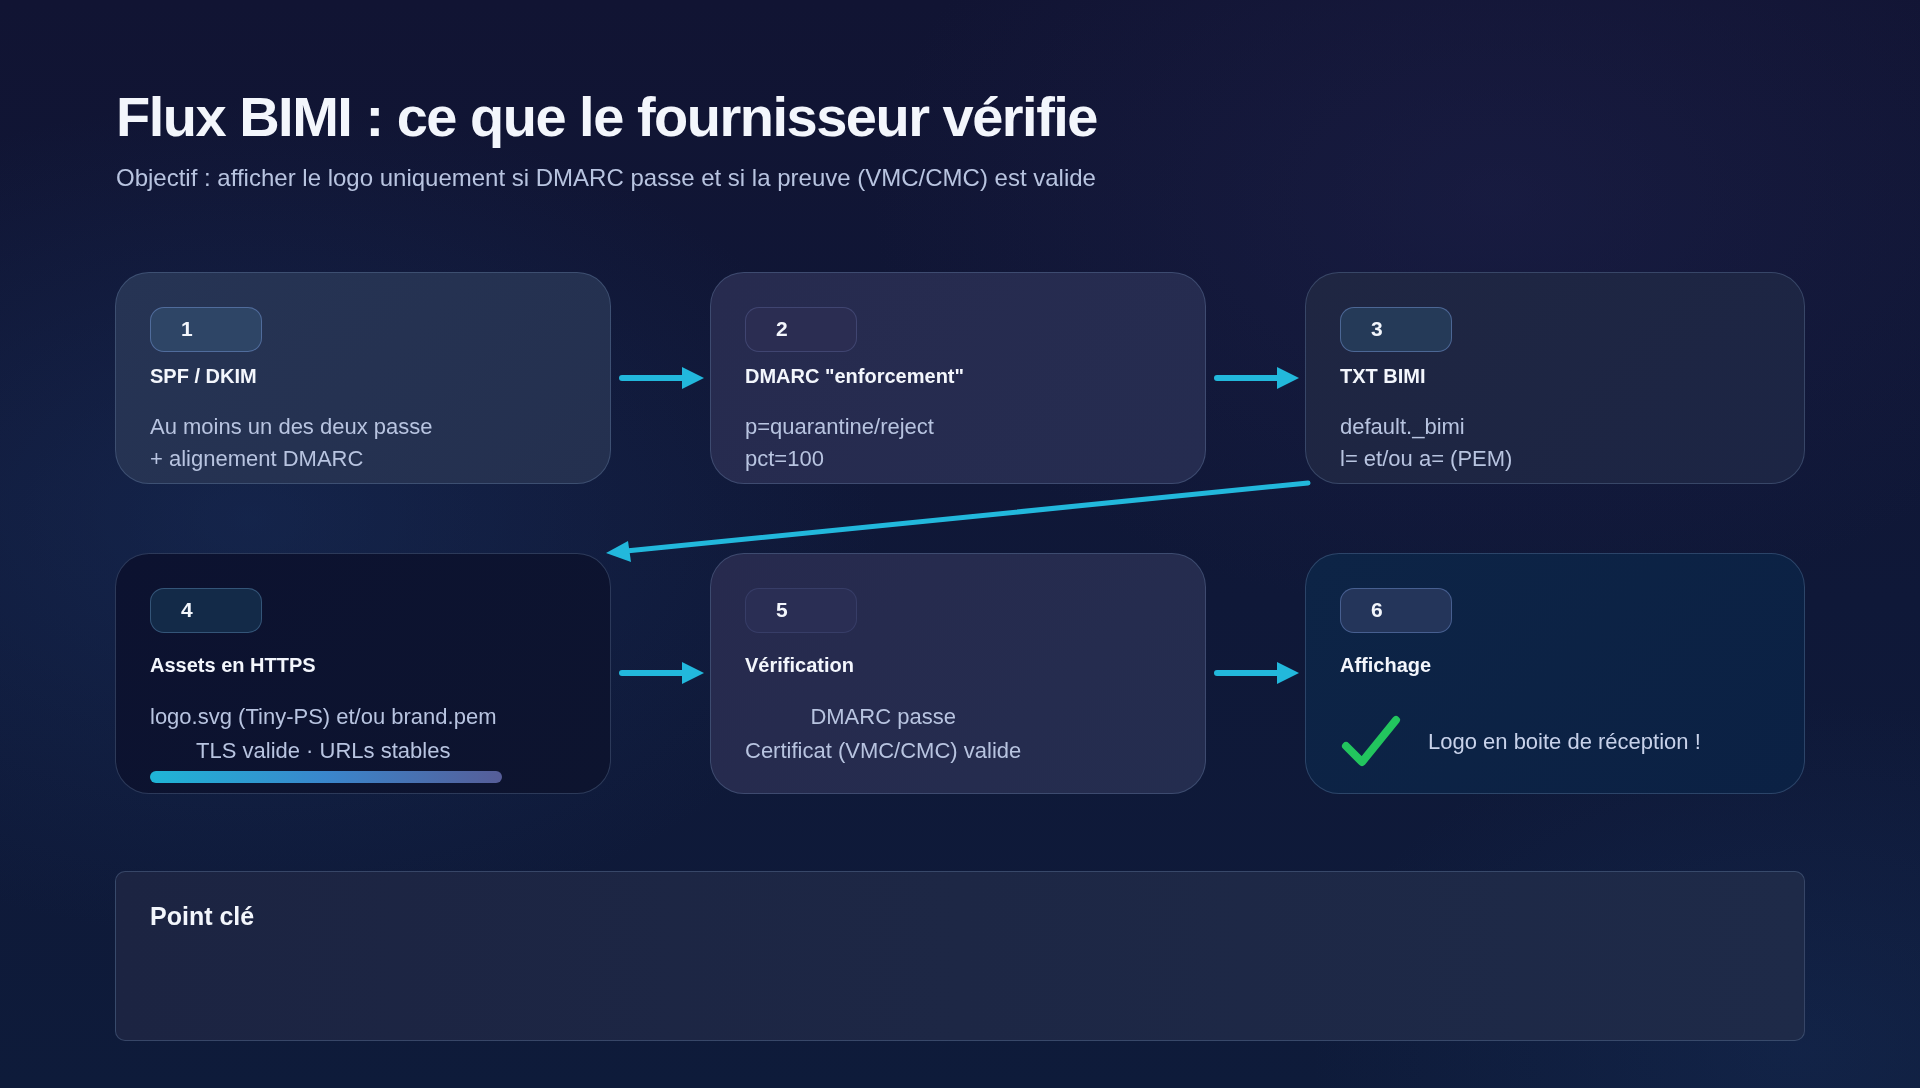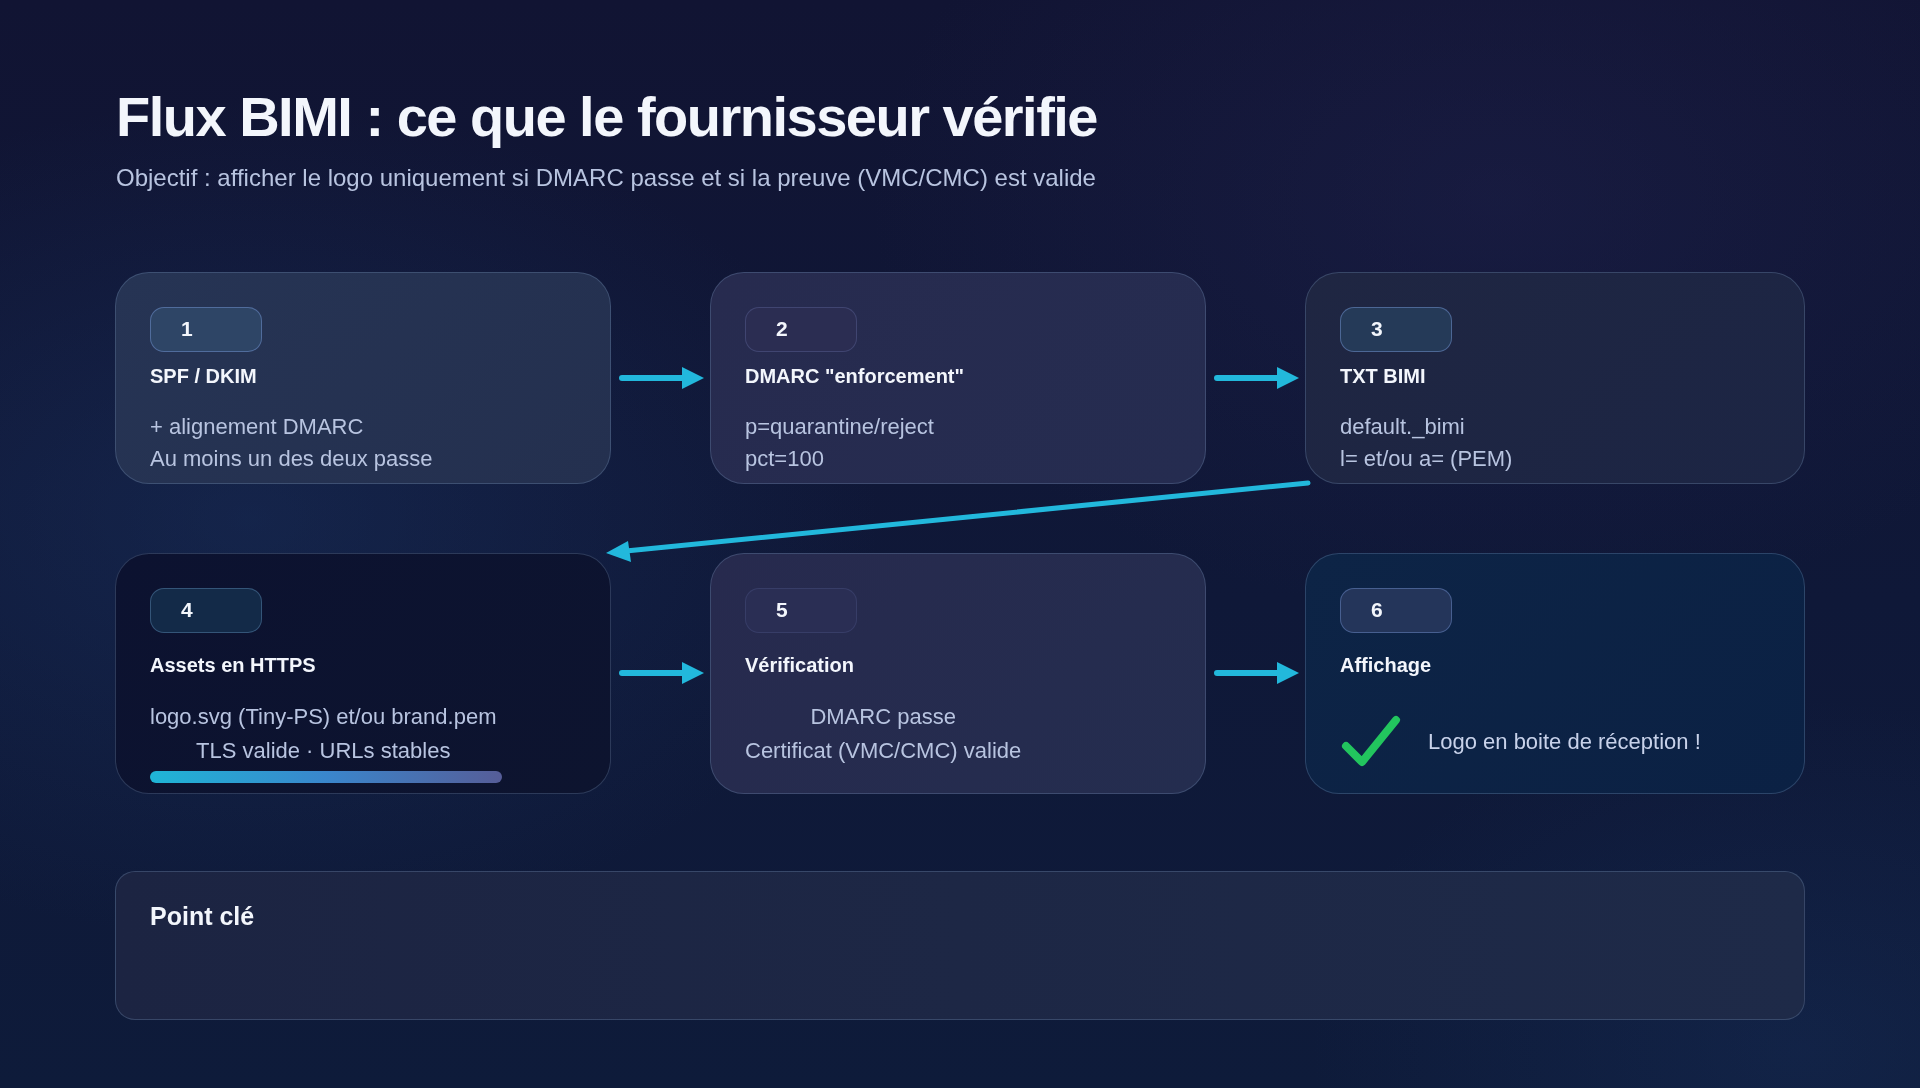--- a/index.html
+++ b/index.html
@@ -60,22 +60,22 @@
   .progress {
     position: absolute; left: 34px; top: 217px; width: 352px; height: 12px; border-radius: 6px;
     background: linear-gradient(90deg, #1fb5d6 0%, #3a86cc 50%, #565d98 100%);
   }
   .check { position: absolute; left: 34px; top: 158px; width: 62px; height: 56px; }
   .check-text {
     position: absolute; left: 118px; top: 171px; margin: 4px;
     font-size: 22px; color: #c8d2ea; white-space: nowrap;
   }
   .keypoint {
-    position: absolute; left: 115px; top: 871px; width: 1690px; height: 149px;
-    box-sizing: border-box; border-radius: 20px;
+    position: absolute; left: 115px; top: 871px; width: 1690px; height: 170px;
+    box-sizing: border-box; border-radius: 10px;
     border: 1.5px solid rgba(120,150,190,0.30);
     background: linear-gradient(90deg, #1c2442 0%, #1e2a48 100%);
   }
   .kp-title {
     position: absolute; left: 34px; top: 30px; margin: 0;
     font-size: 25px; font-weight: 800; color: #f3f6fc;
   }
   .kp-text {
     position: absolute; left: 34px; top: 74px; margin: 0;
     font-size: 22px; color: #c8d2ea; white-space: nowrap;
@@ -85,22 +85,22 @@
 </head>
 <body>
 
 <h1 class="title">Flux BIMI : ce que le fournisseur vérifie</h1>
 <p class="subtitle">Objectif : afficher le logo uniquement si DMARC passe et si la preuve (VMC/CMC) est valide</p>
 
 <div class="card c1">
   <div class="badge b1">1</div>
   <h2 class="card-title">SPF / DKIM</h2>
   <div class="card-desc">
+    <div>Au moins un des deux passe</div>
     <div>+ alignement DMARC</div>
-    <div>Au moins un des deux passe</div>
   </div>
 </div>
 
 <div class="card c2">
   <div class="badge b2">2</div>
   <h2 class="card-title">DMARC "enforcement"</h2>
   <div class="card-desc">
     <div>p=quarantine/reject</div>
     <div>pct=100</div>
   </div>

